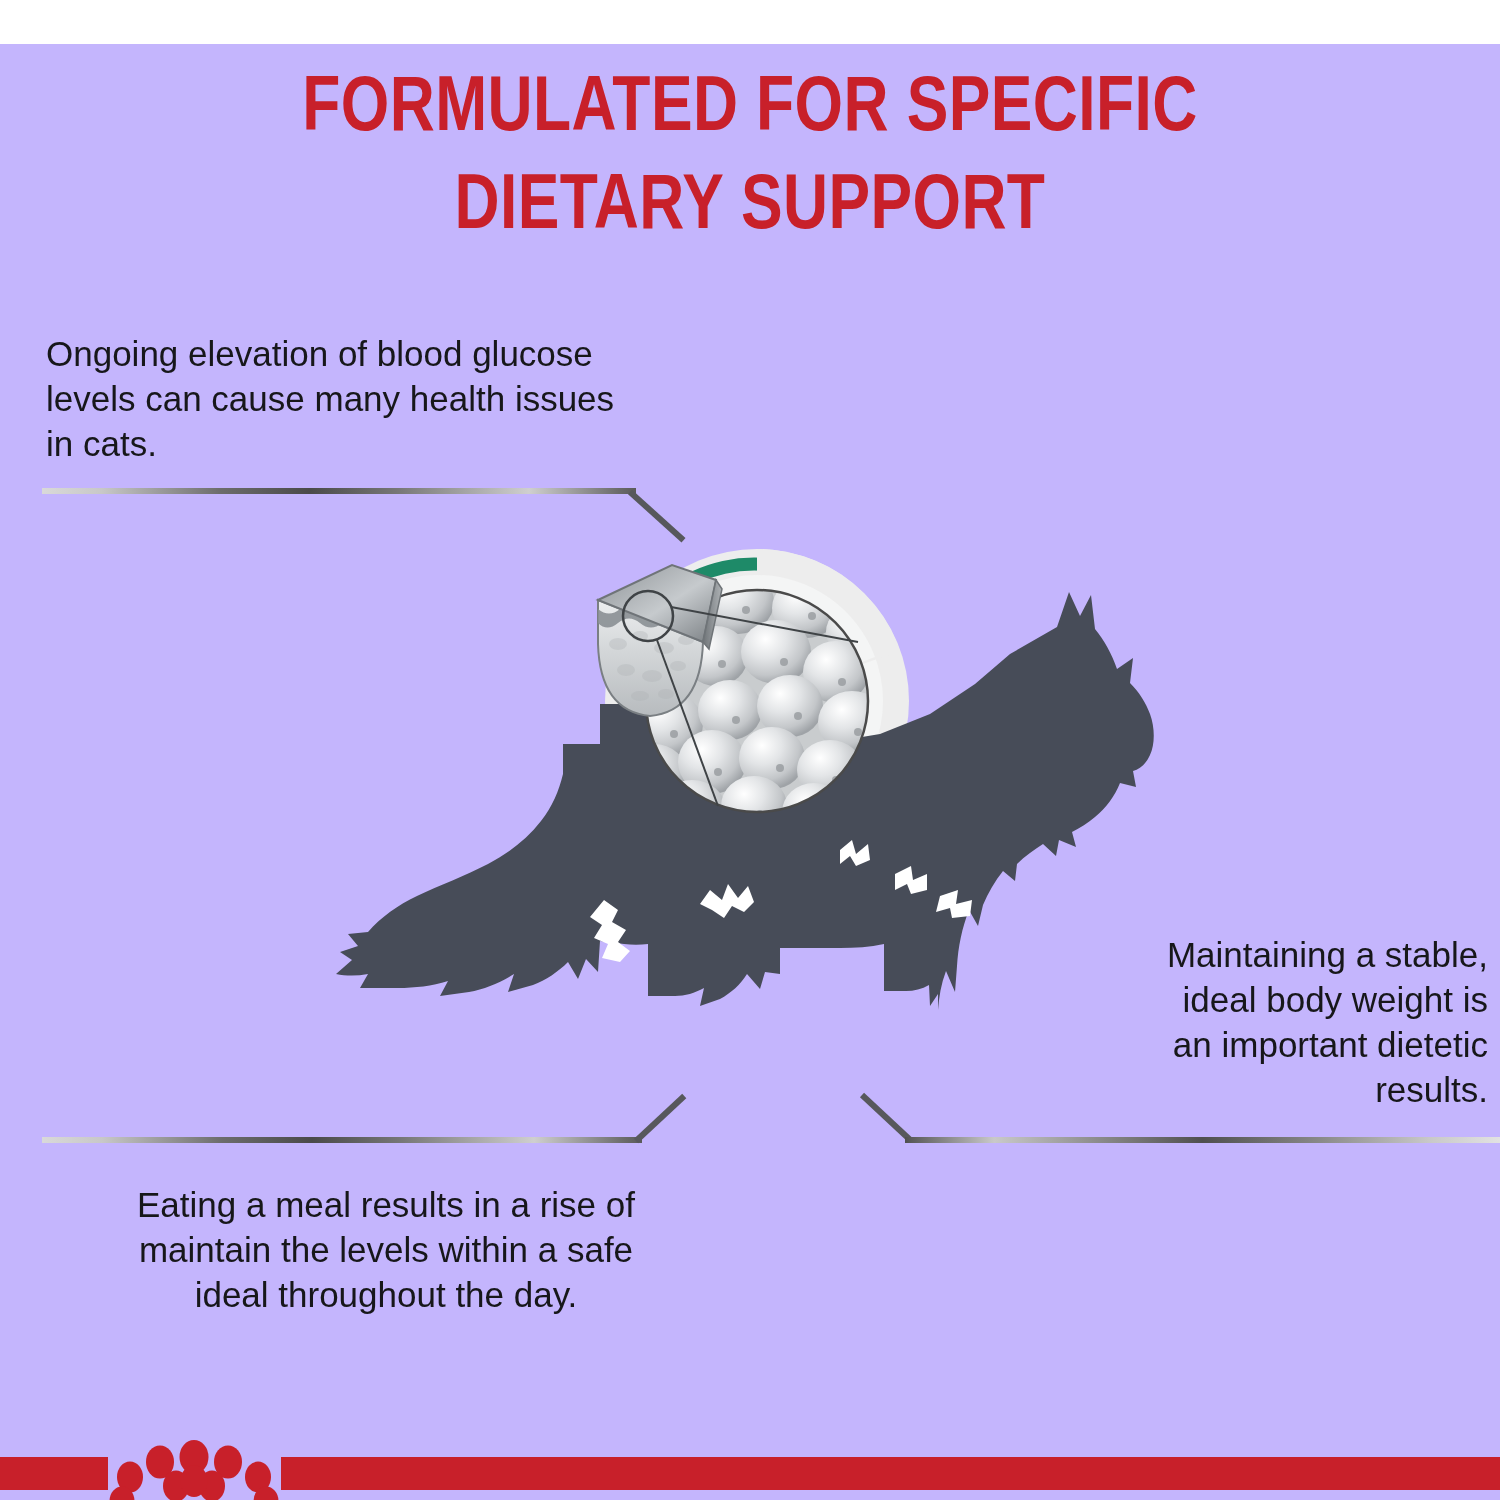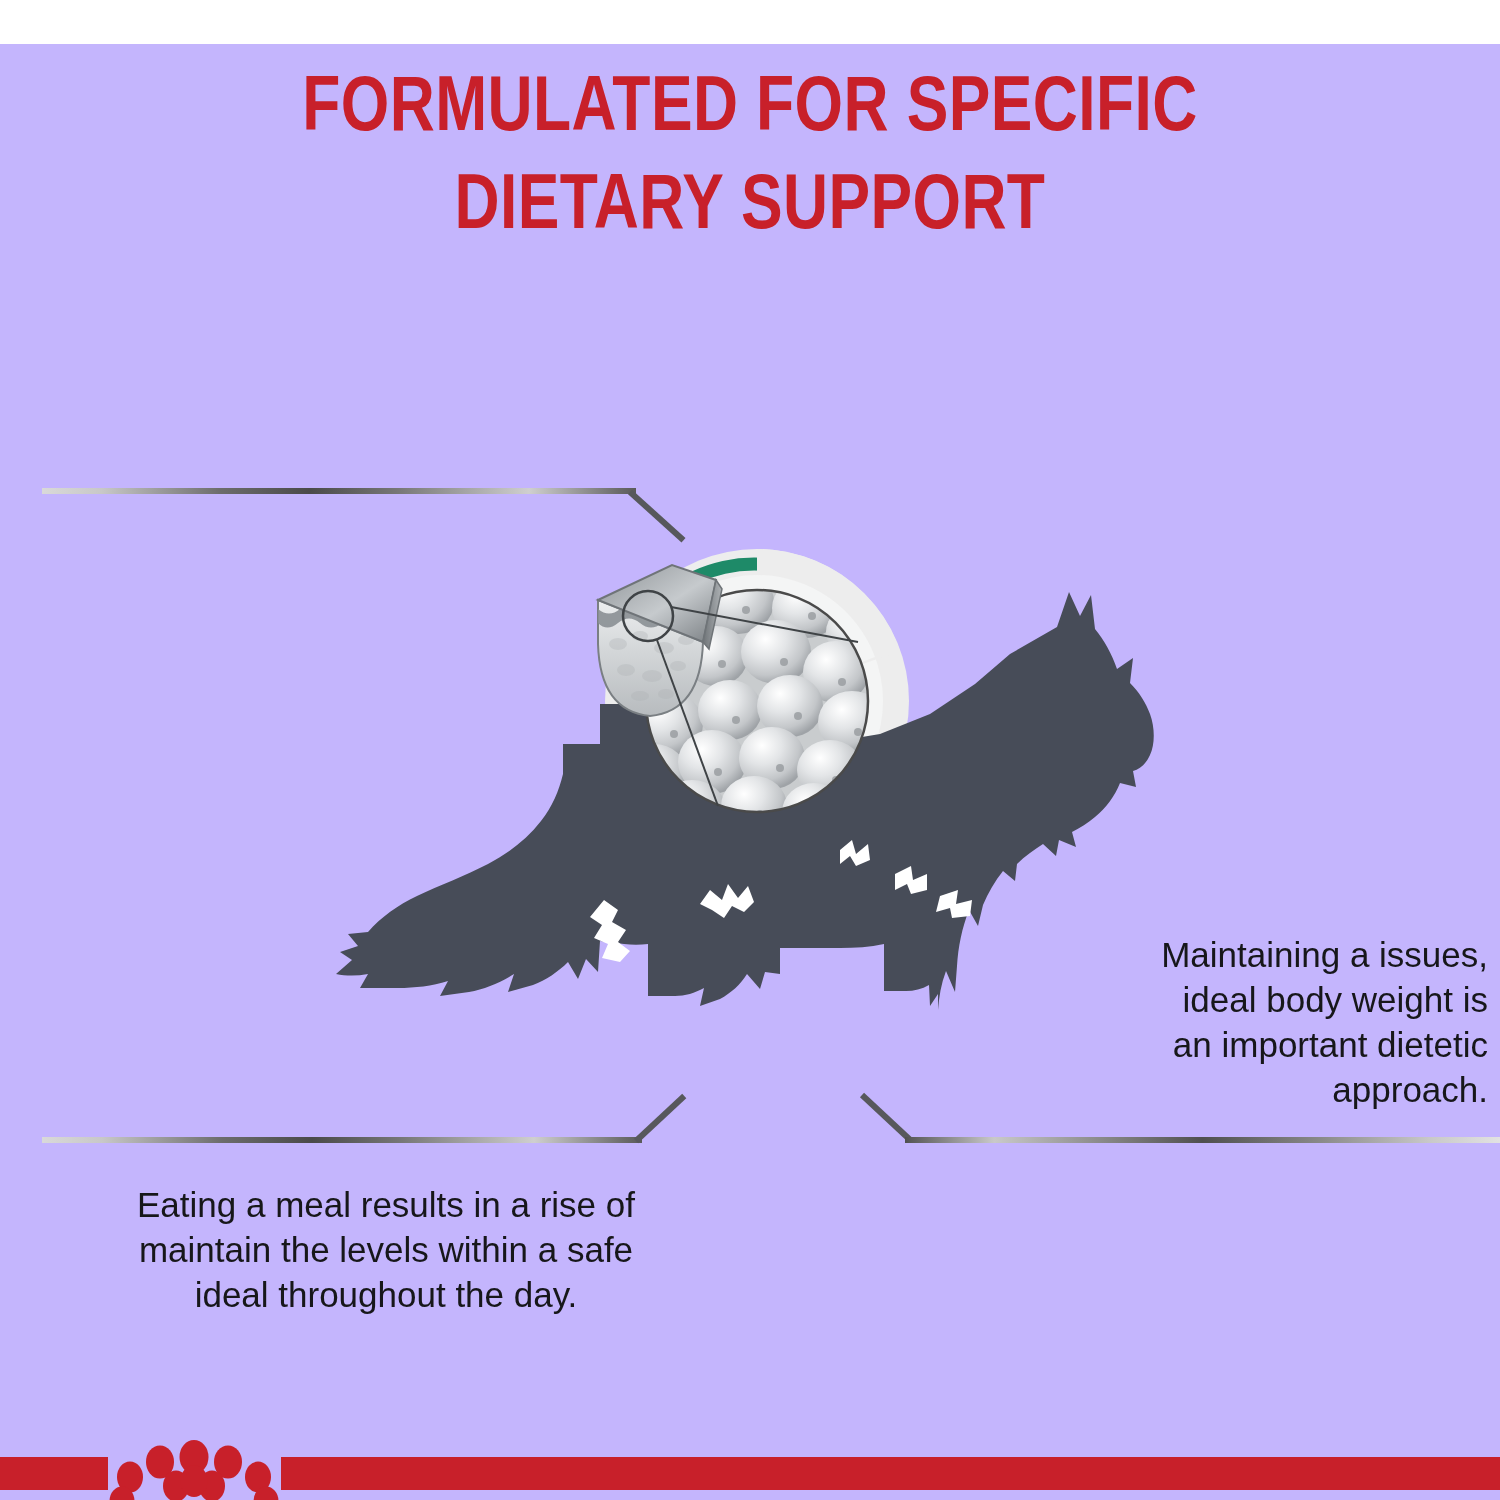--- a/index.html
+++ b/index.html
@@ -293,26 +293,31 @@
   <div class="connector">
     <div class="conn-h grad-lr" style="left:42px; top:1093px; width:600px;"></div>
     <div class="conn-d" style="left:636px; top:1094px; width:66px; transform: rotate(-43deg);"></div>
   </div>
 
   <div class="connector">
     <div class="conn-d" style="left:862px; top:1048px; width:66px; transform: rotate(43deg);"></div>
     <div class="conn-h grad-rl" style="left:905px; top:1093px; width:595px;"></div>
   </div>
 
+  <div id="txt-top-left" class="body-text">
+    <span class="ln">Ongoing elevation of blood glucose</span>
+    <span class="ln">levels can cause many health issues</span>
+    <span class="ln">in cats.</span>
+  </div>
 
   <div id="txt-right" class="body-text">
-    <span class="ln">Maintaining a issues,</span>
+    <span class="ln">Maintaining a stable,</span>
     <span class="ln">ideal body weight is</span>
     <span class="ln">an important dietetic</span>
-    <span class="ln">approach.</span>
+    <span class="ln">results.</span>
   </div>
 
   <div id="txt-bottom-left" class="body-text">
     <span class="ln">Eating a meal results in a rise of</span>
     <span class="ln">maintain the levels within a safe</span>
     <span class="ln">ideal throughout the day.</span>
   </div>
 
   <div id="brand-band">
     <div class="bar" id="bar-left"></div>

